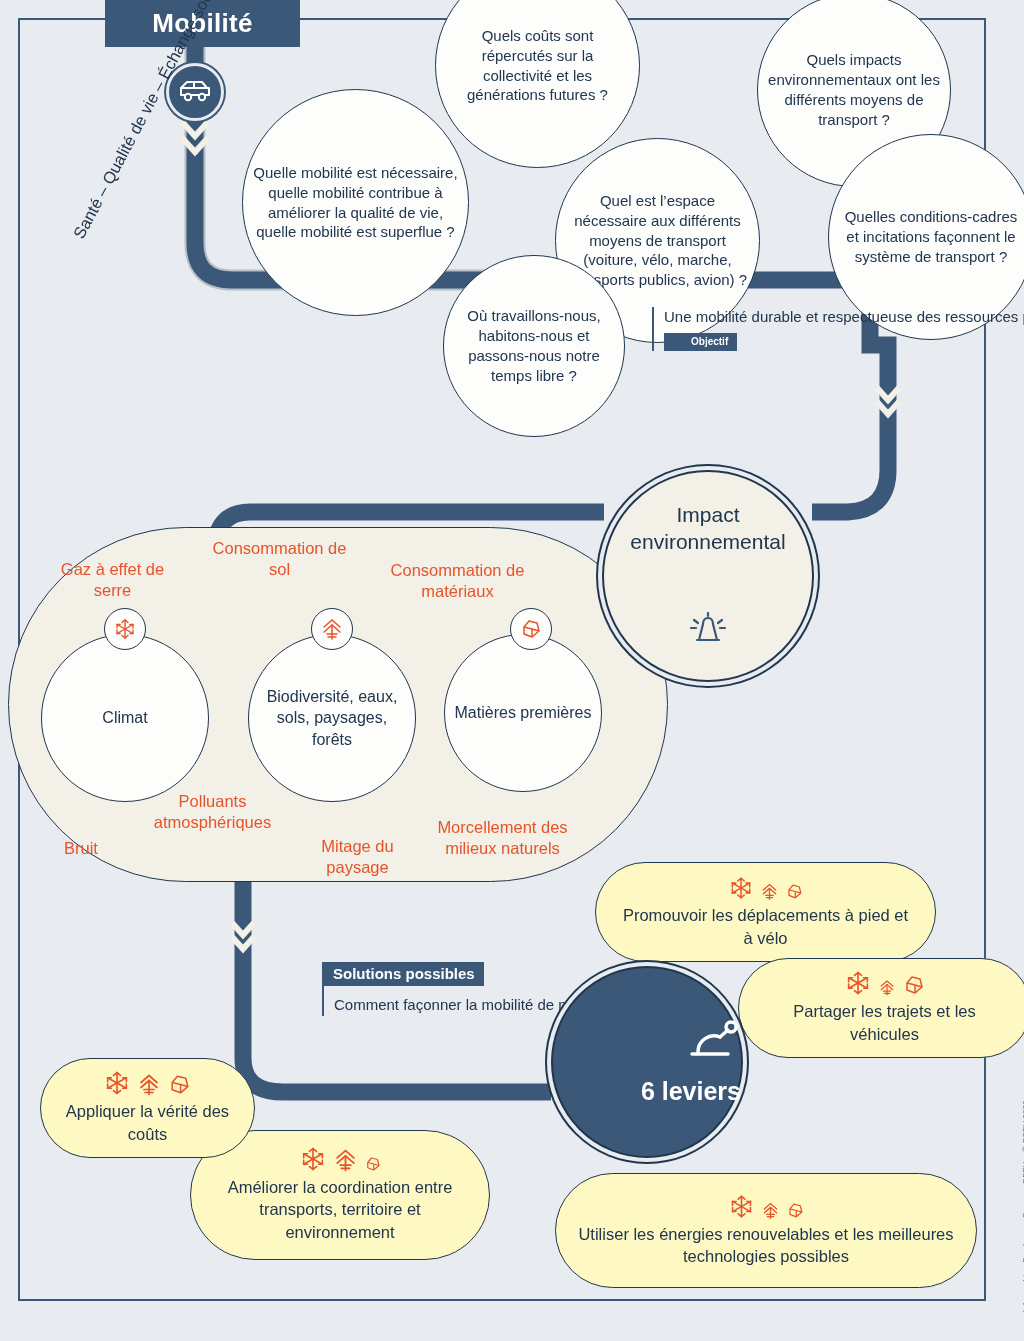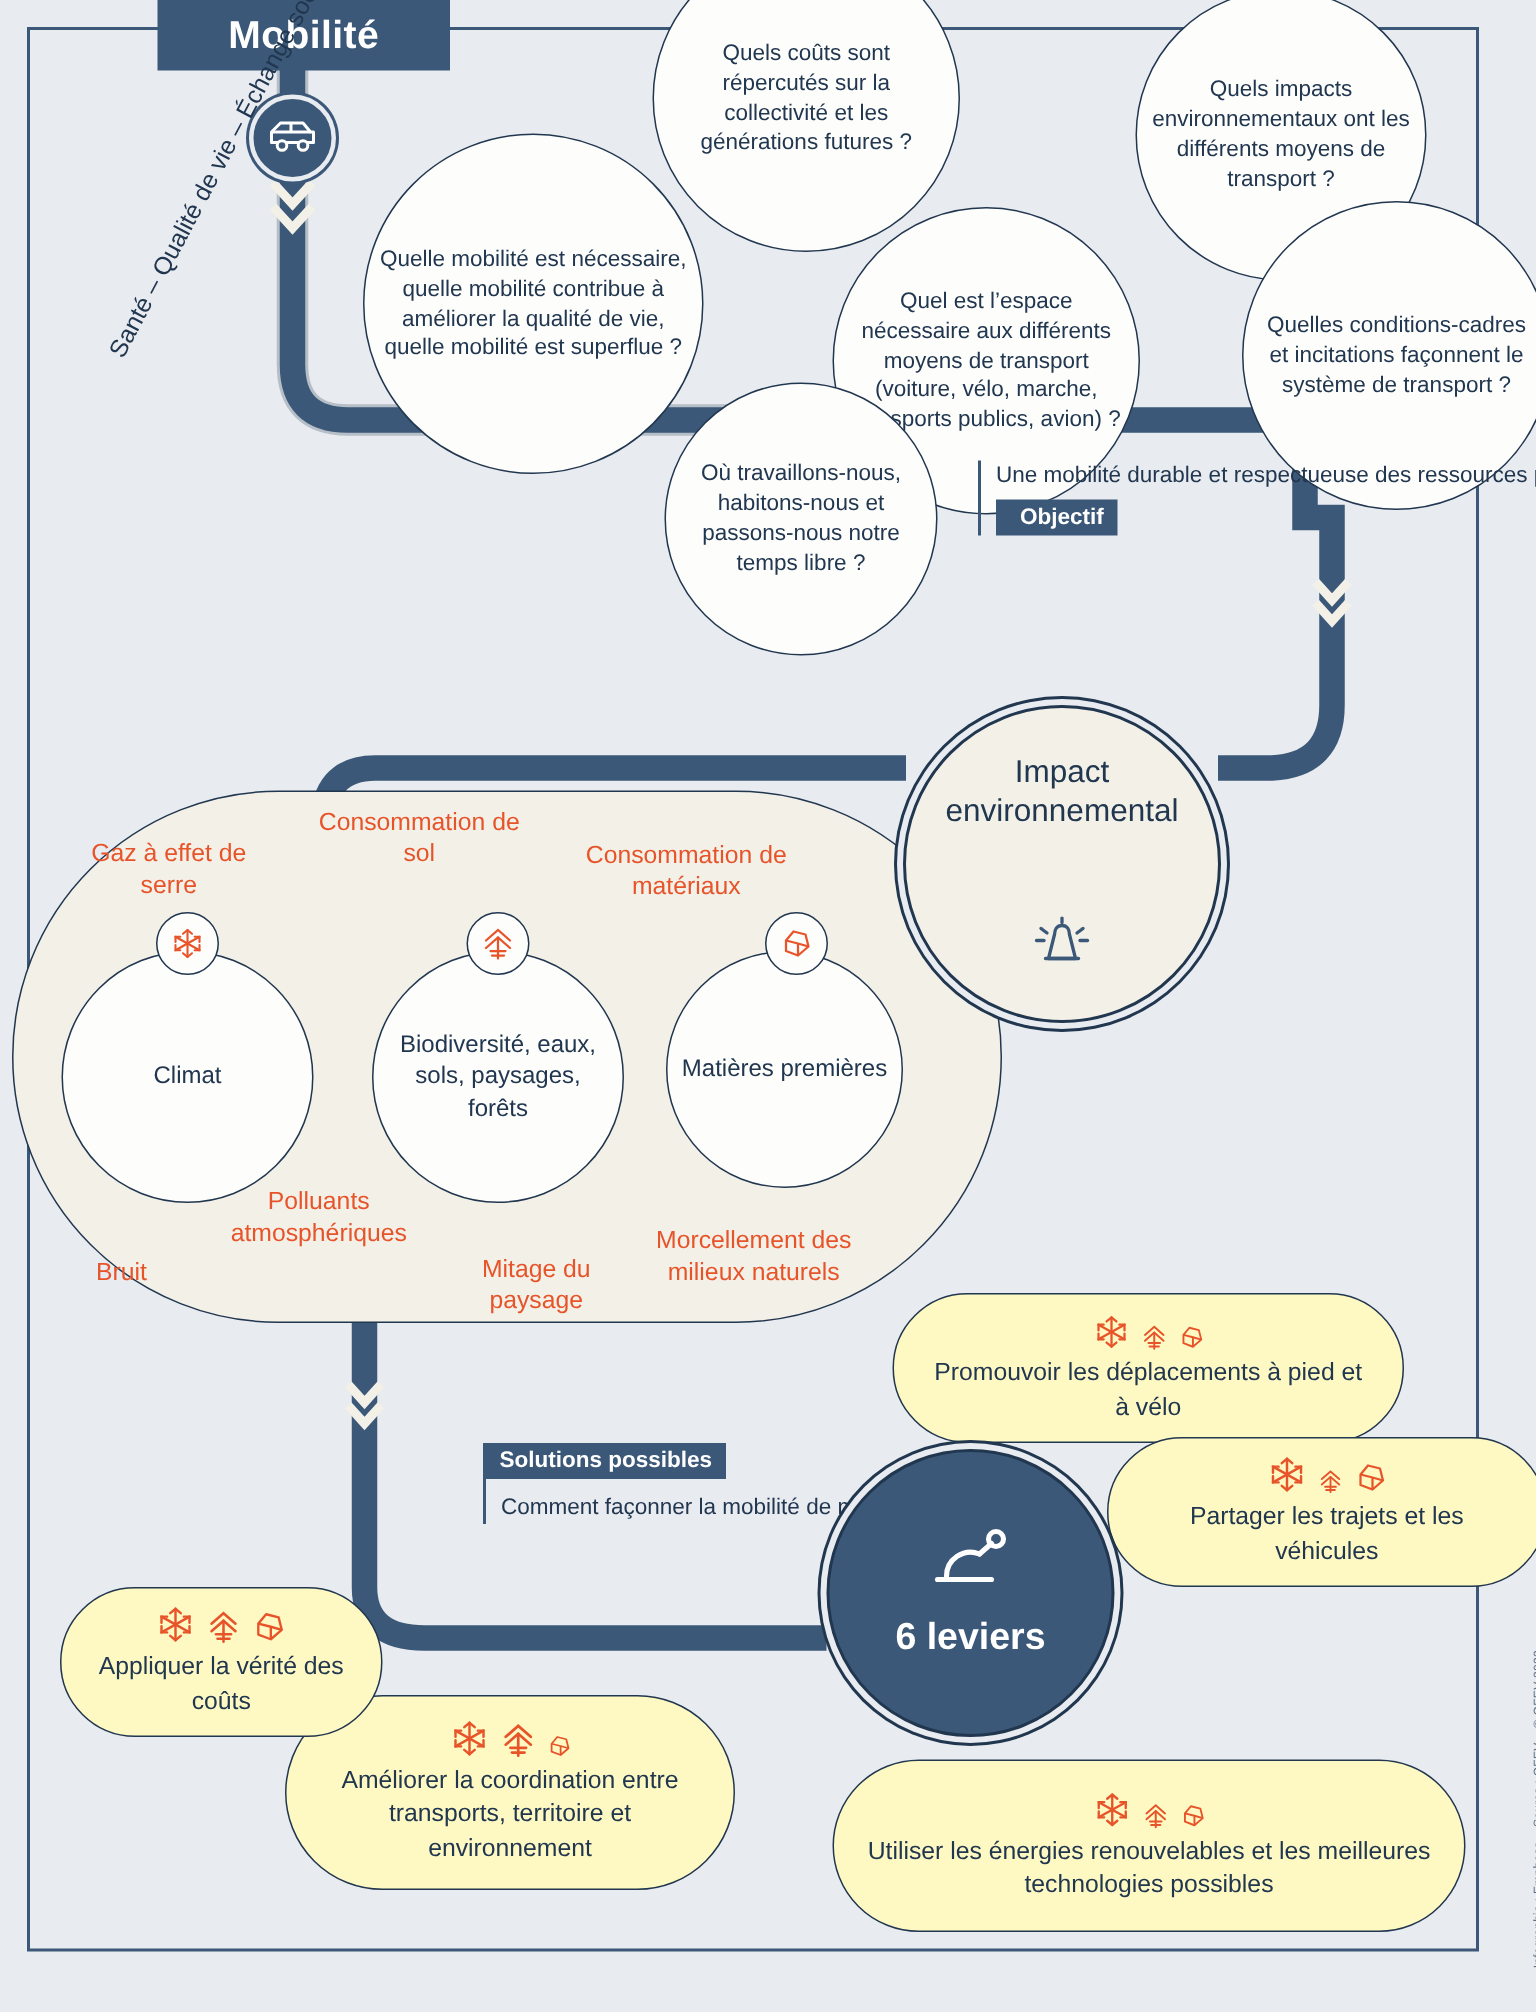--- a/index.html
+++ b/index.html
@@ -100,23 +100,23 @@
     color: #21364f;
     font-size: 15px;
     line-height: 1.34;
     white-space: nowrap;
   }
   .objectif-tag {
     display: inline-block;
     margin-top: 6px;
     background: #3c5878;
     color: #fff;
-    font-size: 15px;
+    font-size: 10px;
     font-weight: bold;
-    padding: 3px 9px 4px 16px;
+    padding: 3px 9px 4px 27px;
   }
 
   
   .beige-panel {
     position: absolute;
     left: 8px; top: 527px;
     width: 660px; height: 355px;
     background: #f2f0e7;
     border: 1.6px solid #21364f;
     border-radius: 178px;
@@ -200,21 +200,21 @@
   
   .leviers-circle {
     position: absolute;
     left: 551px; top: 966px;
     width: 192px; height: 192px;
     border-radius: 50%;
     background: #3c5878;
     border: 2px solid #21364f;
     box-shadow: 0 0 0 4px #e8ebef, 0 0 0 6px #21364f;
     display: flex; flex-direction: column;
-    align-items: center; justify-content: center;
+    align-items: flex-end; justify-content: center;
     color: #ffffff;
     z-index: 7;
   }
   .leviers-circle .t { font-size: 25px; font-weight: bold; margin-top: 8px; }
 
   
   .pill {
     position: absolute;
     background: #fef9c3;
     border: 1.5px solid #21364f;

